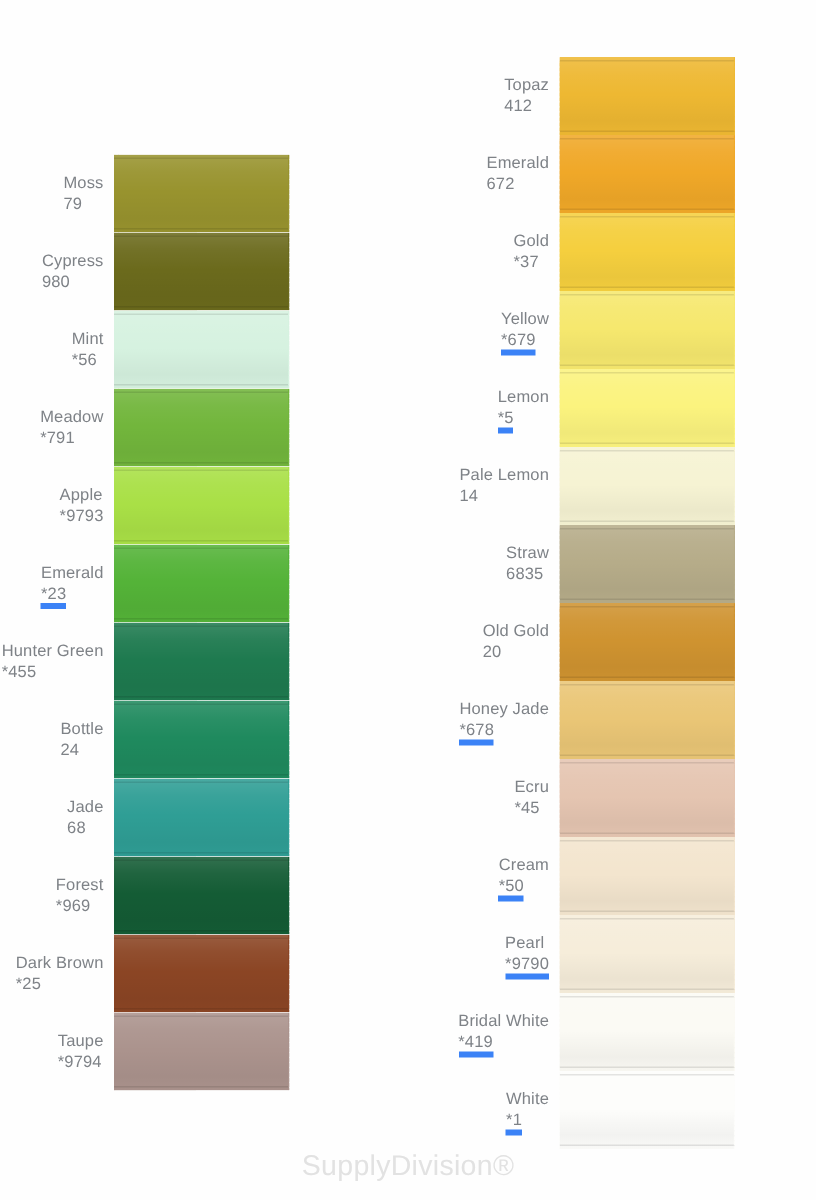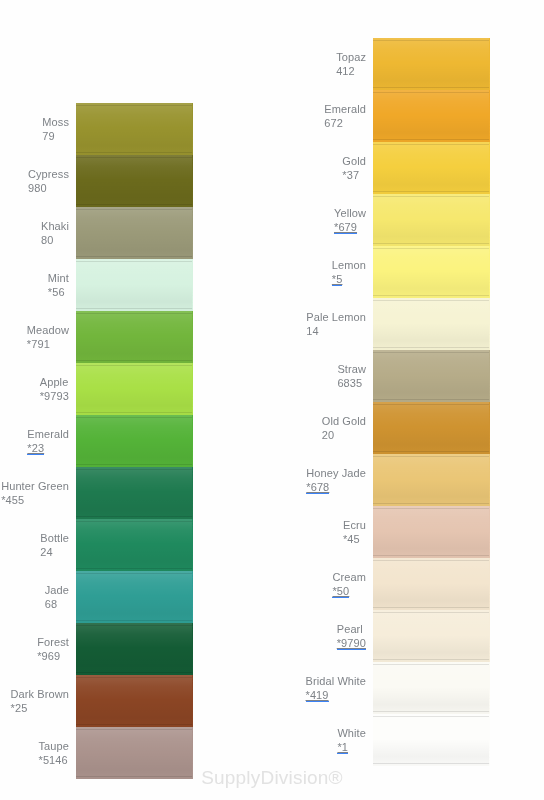--- a/index.html
+++ b/index.html
@@ -37,23 +37,22 @@
     font-size: 11px;
     line-height: 14.5px;
     padding-right: 7px;
     white-space: nowrap;
     letter-spacing: 0.1px;
     flex: 0 0 auto;
   }
   .label-name { display: block; }
   .label-code { display: block; }
   .label-code.underlined .code-underline {
-    border-bottom: 1px solid #3b82f6;
+    border-bottom: 4px solid #3b82f6;
     padding-bottom: 0px;
-    text-decoration: underline;
   }
 
   
   .swatch-wrap {
     position: relative;
     flex: 0 0 auto;
   }
   .swatch {
     position: relative;
     width: 117px;
@@ -162,33 +161,20 @@
       <div class="swatch-wrap">
         <div class="swatch" style="background: rgb(107, 106, 28);">
           <div class="sheen"></div>
           <div class="stitch-top"></div>
           <div class="stitch-bottom"></div>
         </div>
       </div>
     </div>
     <div class="swatch-row">
       <div class="label-block">
-        <span class="label-name">Khaki</span>
-        <span class="label-code"><span class="code-underline">80</span></span>
-      </div>
-      <div class="swatch-wrap">
-        <div class="swatch" style="background: rgb(155, 154, 121);">
-          <div class="sheen"></div>
-          <div class="stitch-top"></div>
-          <div class="stitch-bottom"></div>
-        </div>
-      </div>
-    </div>
-    <div class="swatch-row">
-      <div class="label-block">
         <span class="label-name">Mint</span>
         <span class="label-code"><span class="code-underline">*56</span></span>
       </div>
       <div class="swatch-wrap">
         <div class="swatch" style="background: rgb(214, 242, 224);">
           <div class="sheen"></div>
           <div class="stitch-top"></div>
           <div class="stitch-bottom"></div>
         </div>
       </div>
@@ -293,21 +279,21 @@
         <div class="swatch" style="background: rgb(139, 69, 36);">
           <div class="sheen"></div>
           <div class="stitch-top"></div>
           <div class="stitch-bottom"></div>
         </div>
       </div>
     </div>
     <div class="swatch-row">
       <div class="label-block">
         <span class="label-name">Taupe</span>
-        <span class="label-code"><span class="code-underline">*5146</span></span>
+        <span class="label-code"><span class="code-underline">*9794</span></span>
       </div>
       <div class="swatch-wrap">
         <div class="swatch" style="background: rgb(171, 147, 141);">
           <div class="sheen"></div>
           <div class="stitch-top"></div>
           <div class="stitch-bottom"></div>
         </div>
       </div>
     </div>
   </div>

